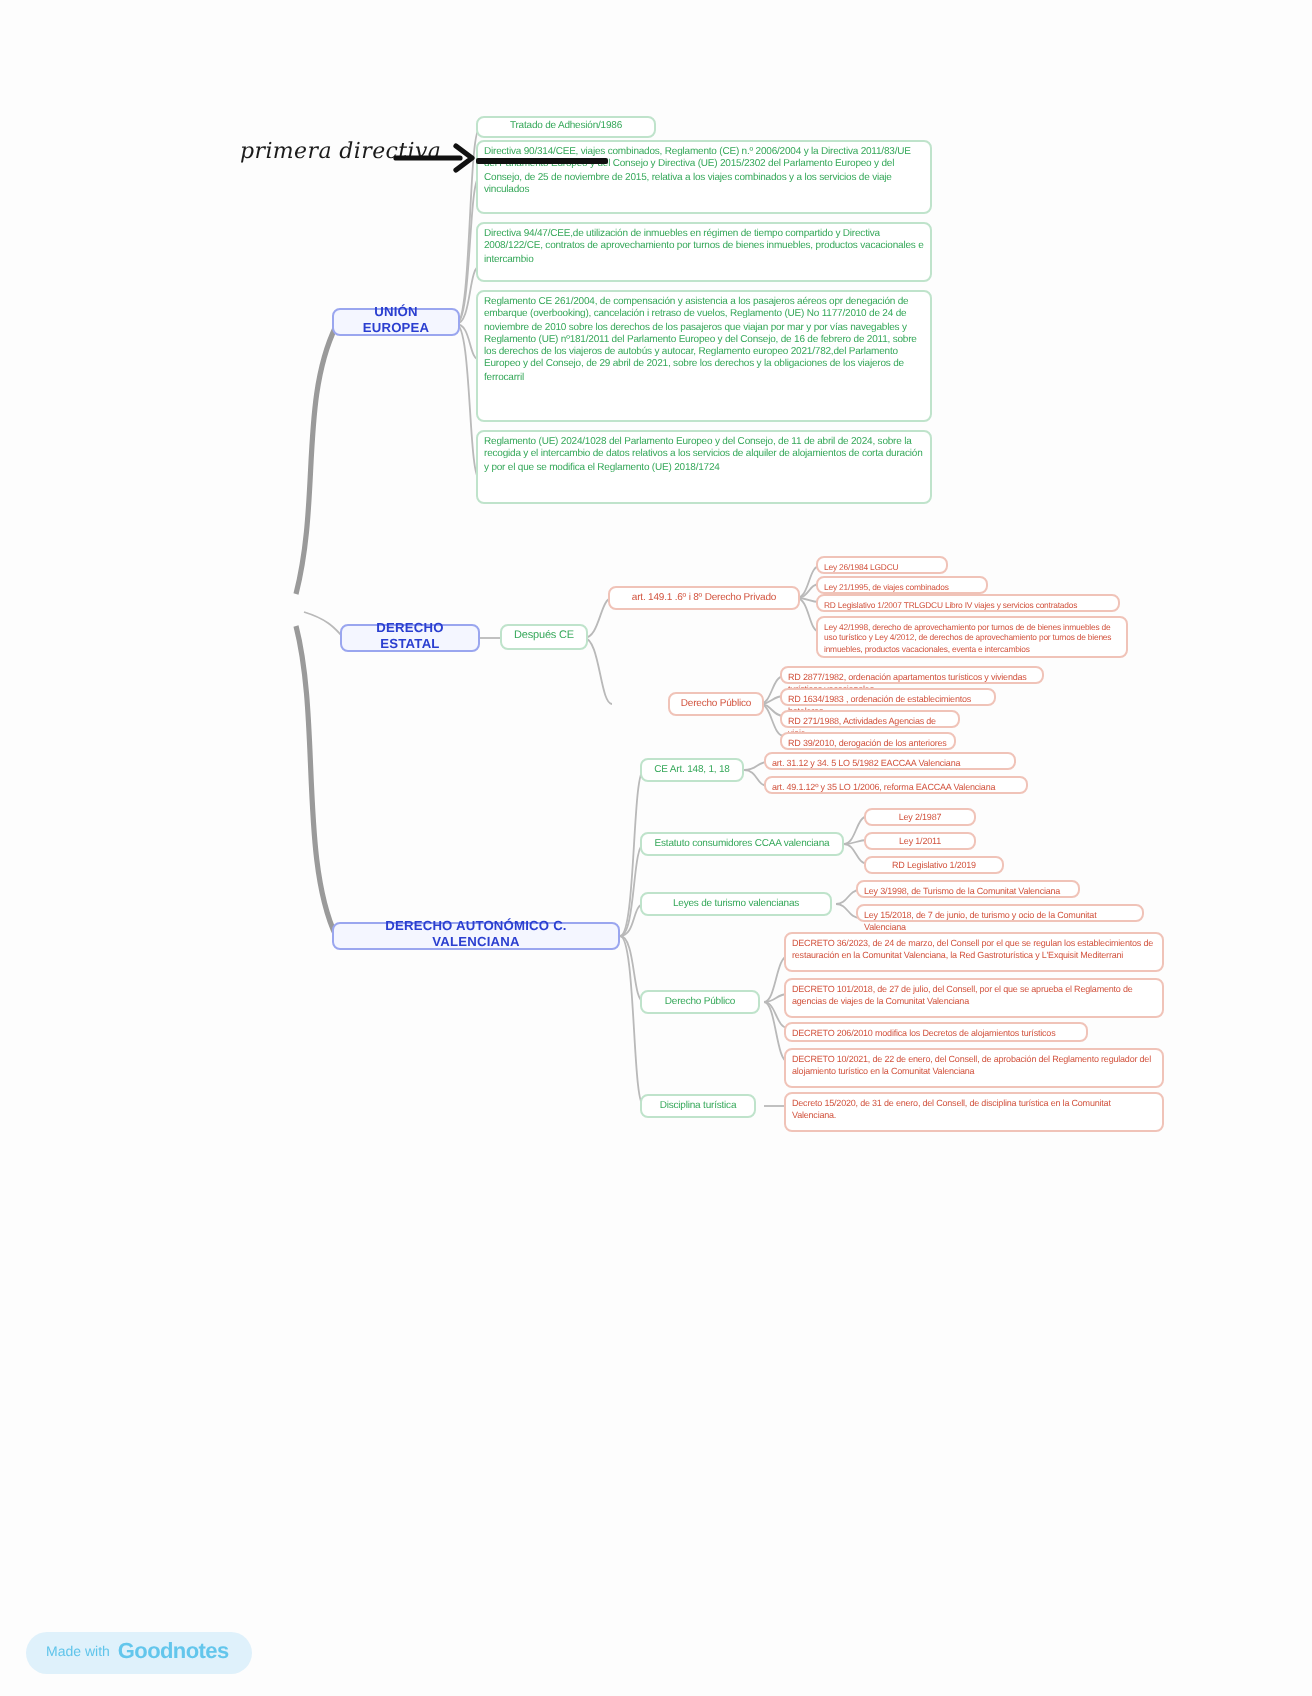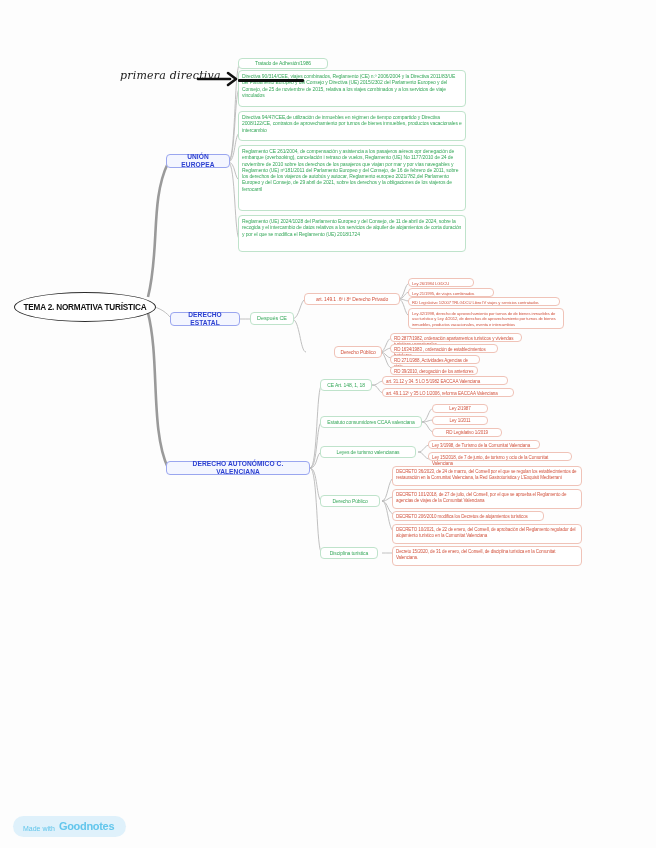--- a/index.html
+++ b/index.html
@@ -76,21 +76,21 @@
   }
 
   
   .badge{
     position:absolute;
     left:13px;top:816px;
     background:#dff1fb;
     color:#5fc4ea;
     border-radius:11px;
     padding:4px 12px 5px 10px;
-    display:flex;align-items:flex-end;gap:4px;
+    display:flex;align-items:center;gap:4px;
     font-size:7px;
   }
   .badge .bname{
     font-size:11px;font-weight:bold;letter-spacing:-0.3px;color:#63c6ec;
   }
 </style>
 </head>
 <body>
 
 <div id="canvas">
@@ -143,21 +143,20 @@
 
       <path d="M382,501 C388,501 388,478 394,478"></path>
       <path d="M382,501 C388,501 388,497 394,497"></path>
       <path d="M382,501 C388,501 388,514 394,514"></path>
       <path d="M382,501 C388,501 388,531 394,531"></path>
 
       <path d="M382,553 C388,553 388,553 394,553"></path>
     </g>
   </svg>
 
-  <div class="root" style="left:14px;top:292px;width:140px;height:28px;">TEMA 2. NORMATIVA TURÍSTICA</div>
 
   <div class="node blue" style="left:166px;top:154px;width:64px;height:14px;">UNIÓN EUROPEA</div>
 
   <div class="node green mid f50" style="left:238px;top:58px;width:90px;height:11px;">Tratado de Adhesión/1986</div>
 
   <div class="node green f50" style="left:238px;top:70px;width:228px;height:37px;">Directiva 90/314/CEE, viajes combinados, Reglamento (CE) n.º 2006/2004 y la Directiva 2011/83/UE del Parlamento Europeo y del Consejo y Directiva (UE) 2015/2302 del Parlamento Europeo y del Consejo, de 25 de noviembre de 2015, relativa a los viajes combinados y a los servicios de viaje vinculados</div>
 
   <div class="node green f50" style="left:238px;top:111px;width:228px;height:30px;">Directiva 94/47/CEE,de utilización de inmuebles en régimen de tiempo compartido y Directiva 2008/122/CE, contratos de aprovechamiento por turnos de bienes inmuebles, productos vacacionales e intercambio</div>
 
   <div class="node green f50" style="left:238px;top:145px;width:228px;height:66px;">Reglamento CE 261/2004,  de compensación y asistencia a los pasajeros aéreos opr denegación de embarque (overbooking), cancelación i retraso de vuelos, Reglamento  (UE) No 1177/2010 de 24 de noviembre de 2010 sobre los derechos de los pasajeros que viajan por mar y por vías navegables y Reglamento (UE) nº181/2011 del Parlamento Europeo y del Consejo, de 16 de febrero de 2011, sobre los derechos de los viajeros de autobús y autocar, Reglamento europeo 2021/782,del Parlamento Europeo y del Consejo, de 29 abril de 2021, sobre los derechos y la obligaciones de los viajeros de ferrocarril</div>

